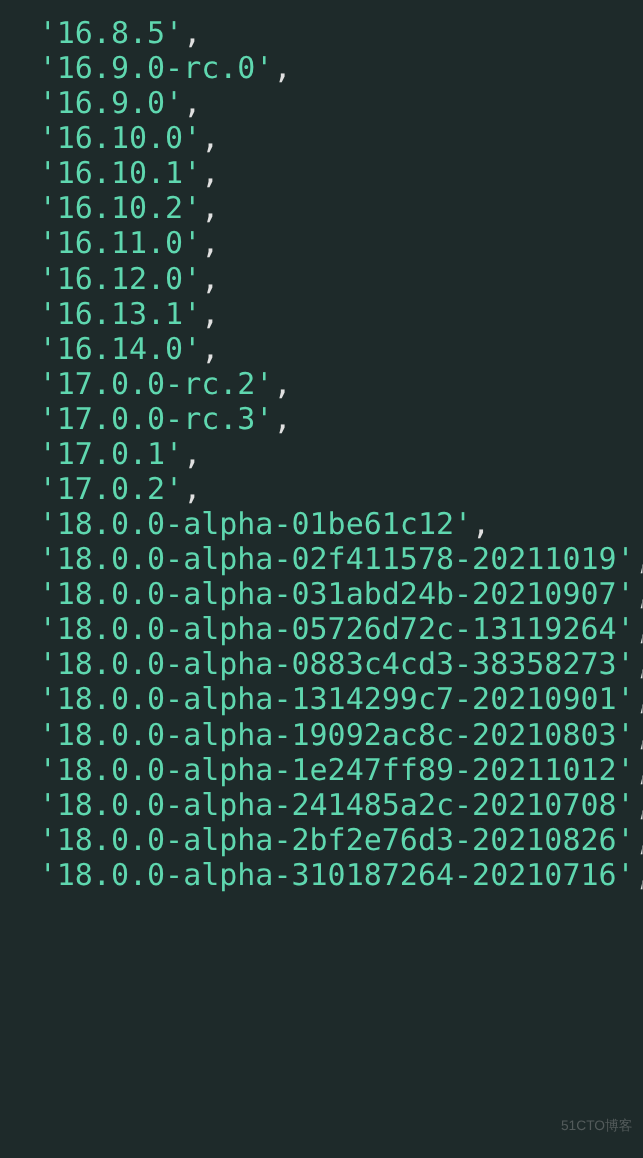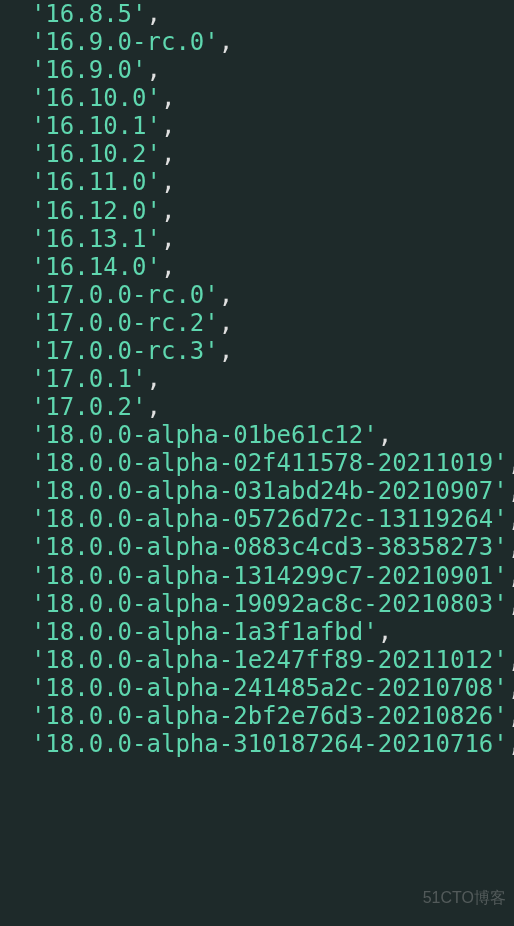--- a/index.html
+++ b/index.html
@@ -12,67 +12,65 @@
       font-family: 'Menlo', 'Monaco', 'Consolas', monospace;
       font-size: 24px;
       line-height: 1.17;
       padding: 0;
       width: 514px;
       height: 926px;
       overflow: hidden;
       position: relative;
     }
     .code-container {
-      padding: 0 2px;
+      padding: 12px 2px;
     }
     .line {
       white-space: pre;
       color: #e0e0e0;
     }
     .string {
       color: #5fd7af;
     }
     .comma {
       color: #e0e0e0;
     }
     .watermark {
       position: absolute;
       bottom: 18px;
       right: 8px;
-      font-size: 16px;
+      font-size: 11px;
       color: rgba(180, 180, 180, 0.35);
       font-family: Arial, sans-serif;
     }
   </style>
 </head>
 <body>
 
 <div class="code-container" id="code-block">
     <div class="line">  <span class="string">'16.8.5'</span><span class="comma">,</span></div>
     <div class="line">  <span class="string">'16.9.0-rc.0'</span><span class="comma">,</span></div>
     <div class="line">  <span class="string">'16.9.0'</span><span class="comma">,</span></div>
     <div class="line">  <span class="string">'16.10.0'</span><span class="comma">,</span></div>
     <div class="line">  <span class="string">'16.10.1'</span><span class="comma">,</span></div>
     <div class="line">  <span class="string">'16.10.2'</span><span class="comma">,</span></div>
     <div class="line">  <span class="string">'16.11.0'</span><span class="comma">,</span></div>
     <div class="line">  <span class="string">'16.12.0'</span><span class="comma">,</span></div>
     <div class="line">  <span class="string">'16.13.1'</span><span class="comma">,</span></div>
     <div class="line">  <span class="string">'16.14.0'</span><span class="comma">,</span></div>
-    <div class="line">  <span class="string">'17.0.0-rc.0'</span><span class="comma">,</span></div>
     <div class="line">  <span class="string">'17.0.0-rc.2'</span><span class="comma">,</span></div>
     <div class="line">  <span class="string">'17.0.0-rc.3'</span><span class="comma">,</span></div>
     <div class="line">  <span class="string">'17.0.1'</span><span class="comma">,</span></div>
     <div class="line">  <span class="string">'17.0.2'</span><span class="comma">,</span></div>
     <div class="line">  <span class="string">'18.0.0-alpha-01be61c12'</span><span class="comma">,</span></div>
     <div class="line">  <span class="string">'18.0.0-alpha-02f411578-20211019'</span><span class="comma">,</span></div>
     <div class="line">  <span class="string">'18.0.0-alpha-031abd24b-20210907'</span><span class="comma">,</span></div>
     <div class="line">  <span class="string">'18.0.0-alpha-05726d72c-13119264'</span><span class="comma">,</span></div>
     <div class="line">  <span class="string">'18.0.0-alpha-0883c4cd3-38358273'</span><span class="comma">,</span></div>
     <div class="line">  <span class="string">'18.0.0-alpha-1314299c7-20210901'</span><span class="comma">,</span></div>
     <div class="line">  <span class="string">'18.0.0-alpha-19092ac8c-20210803'</span><span class="comma">,</span></div>
-    <div class="line">  <span class="string">'18.0.0-alpha-1a3f1afbd'</span><span class="comma">,</span></div>
     <div class="line">  <span class="string">'18.0.0-alpha-1e247ff89-20211012'</span><span class="comma">,</span></div>
     <div class="line">  <span class="string">'18.0.0-alpha-241485a2c-20210708'</span><span class="comma">,</span></div>
     <div class="line">  <span class="string">'18.0.0-alpha-2bf2e76d3-20210826'</span><span class="comma">,</span></div>
     <div class="line">  <span class="string">'18.0.0-alpha-310187264-20210716'</span><span class="comma">,</span></div>
   </div>
 
 <div class="watermark">51CTO博客</div>
 
 </body></html>

